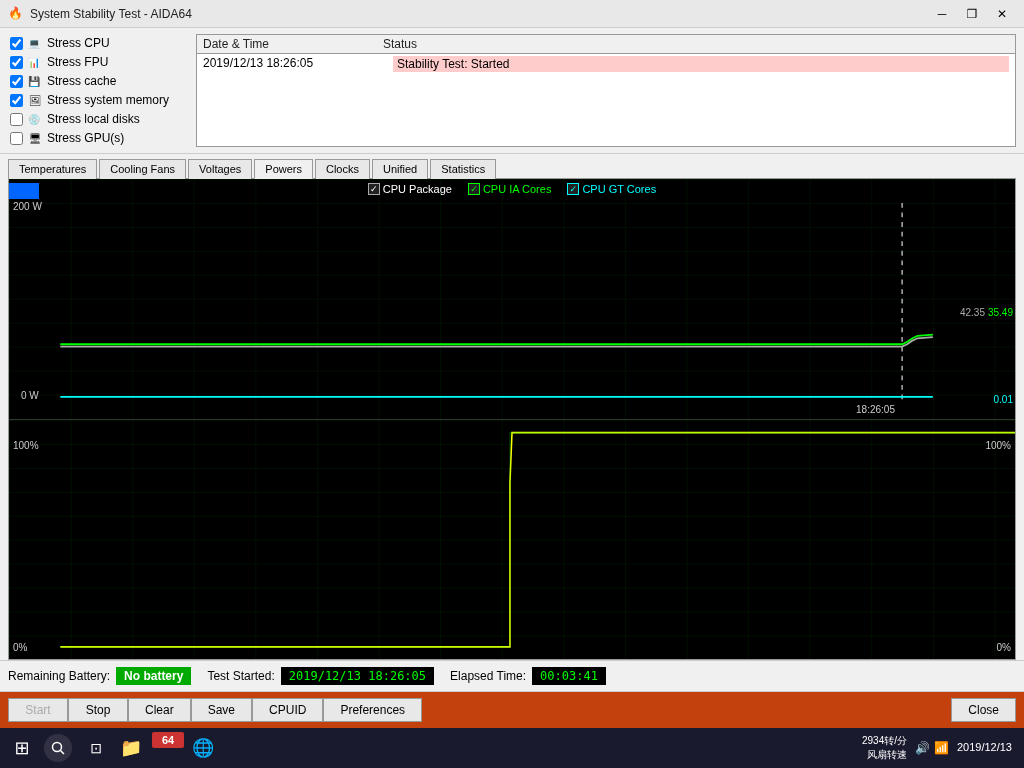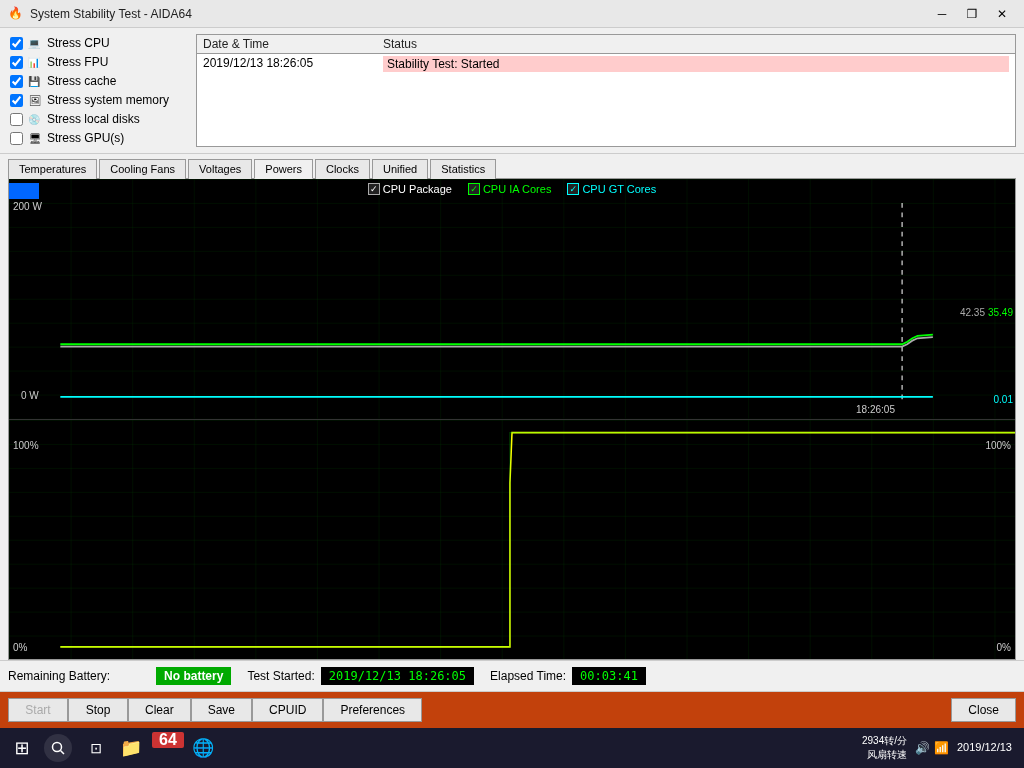--- a/index.html
+++ b/index.html
@@ -77,20 +77,21 @@
     .status-header span { font-size: 12px; font-weight: normal; color: #222; }
     .status-row {
       display: grid;
       grid-template-columns: 180px 1fr;
       padding: 2px 6px;
     }
     .status-value { font-size: 12px; }
     .status-highlight {
       background: #ffcccc;
       padding: 1px 4px;
+      margin-left: 10px;
     }
 
     
     .tabs-bar {
       display: flex;
       padding: 4px 8px 0;
       background: #f0f0f0;
       gap: 0;
     }
     .tab {
@@ -182,21 +183,20 @@
       align-items: center;
       gap: 6px;
       font-size: 12px;
     }
     .status-badge {
       background: #00aa00;
       color: white;
       padding: 2px 8px;
       font-size: 12px;
       font-weight: bold;
-      margin-left: 40px;
     }
     .status-value-box {
       background: black;
       color: #00ff00;
       padding: 2px 8px;
       font-size: 12px;
       font-family: monospace;
     }
 
     
@@ -457,21 +457,21 @@
   <div class="taskbar-start">⊞</div>
   <div class="taskbar-search">
     <svg width="14" height="14" viewBox="0 0 14 14">
       <circle cx="6" cy="6" r="4.5" fill="none" stroke="white" stroke-width="1.5"></circle>
       <line x1="9.5" y1="9.5" x2="13" y2="13" stroke="white" stroke-width="1.5"></line>
     </svg>
   </div>
   <div class="taskbar-icons">
     <div class="taskbar-icon" style="color:white; font-size:14px;">⊡</div>
     <div class="taskbar-icon" style="font-size:18px;">📁</div>
-    <div class="taskbar-icon" style="background:#cc3333; width:32px; height:16px; display:flex; align-items:center; justify-content:center; font-size:16px; color:white; font-weight:bold; border-radius:2px;">64</div>
+    <div class="taskbar-icon" style="background:#cc3333; width:32px; height:16px; display:flex; align-items:center; justify-content:center; font-size:11px; color:white; font-weight:bold; border-radius:2px;">64</div>
     <div class="taskbar-icon" style="font-size:18px;">🌐</div>
   </div>
   <div class="taskbar-right">
     <span style="font-size:10px; line-height:1.4; text-align:right;">2934转/分<br>风扇转速</span>
     <div style="display:flex; gap:4px; align-items:center;">
       <span style="font-size:12px; cursor:pointer;">🔊</span>
       <span style="font-size:12px; cursor:pointer;">📶</span>
     </div>
     <div class="taskbar-date">
       <div>2019/12/13</div>

